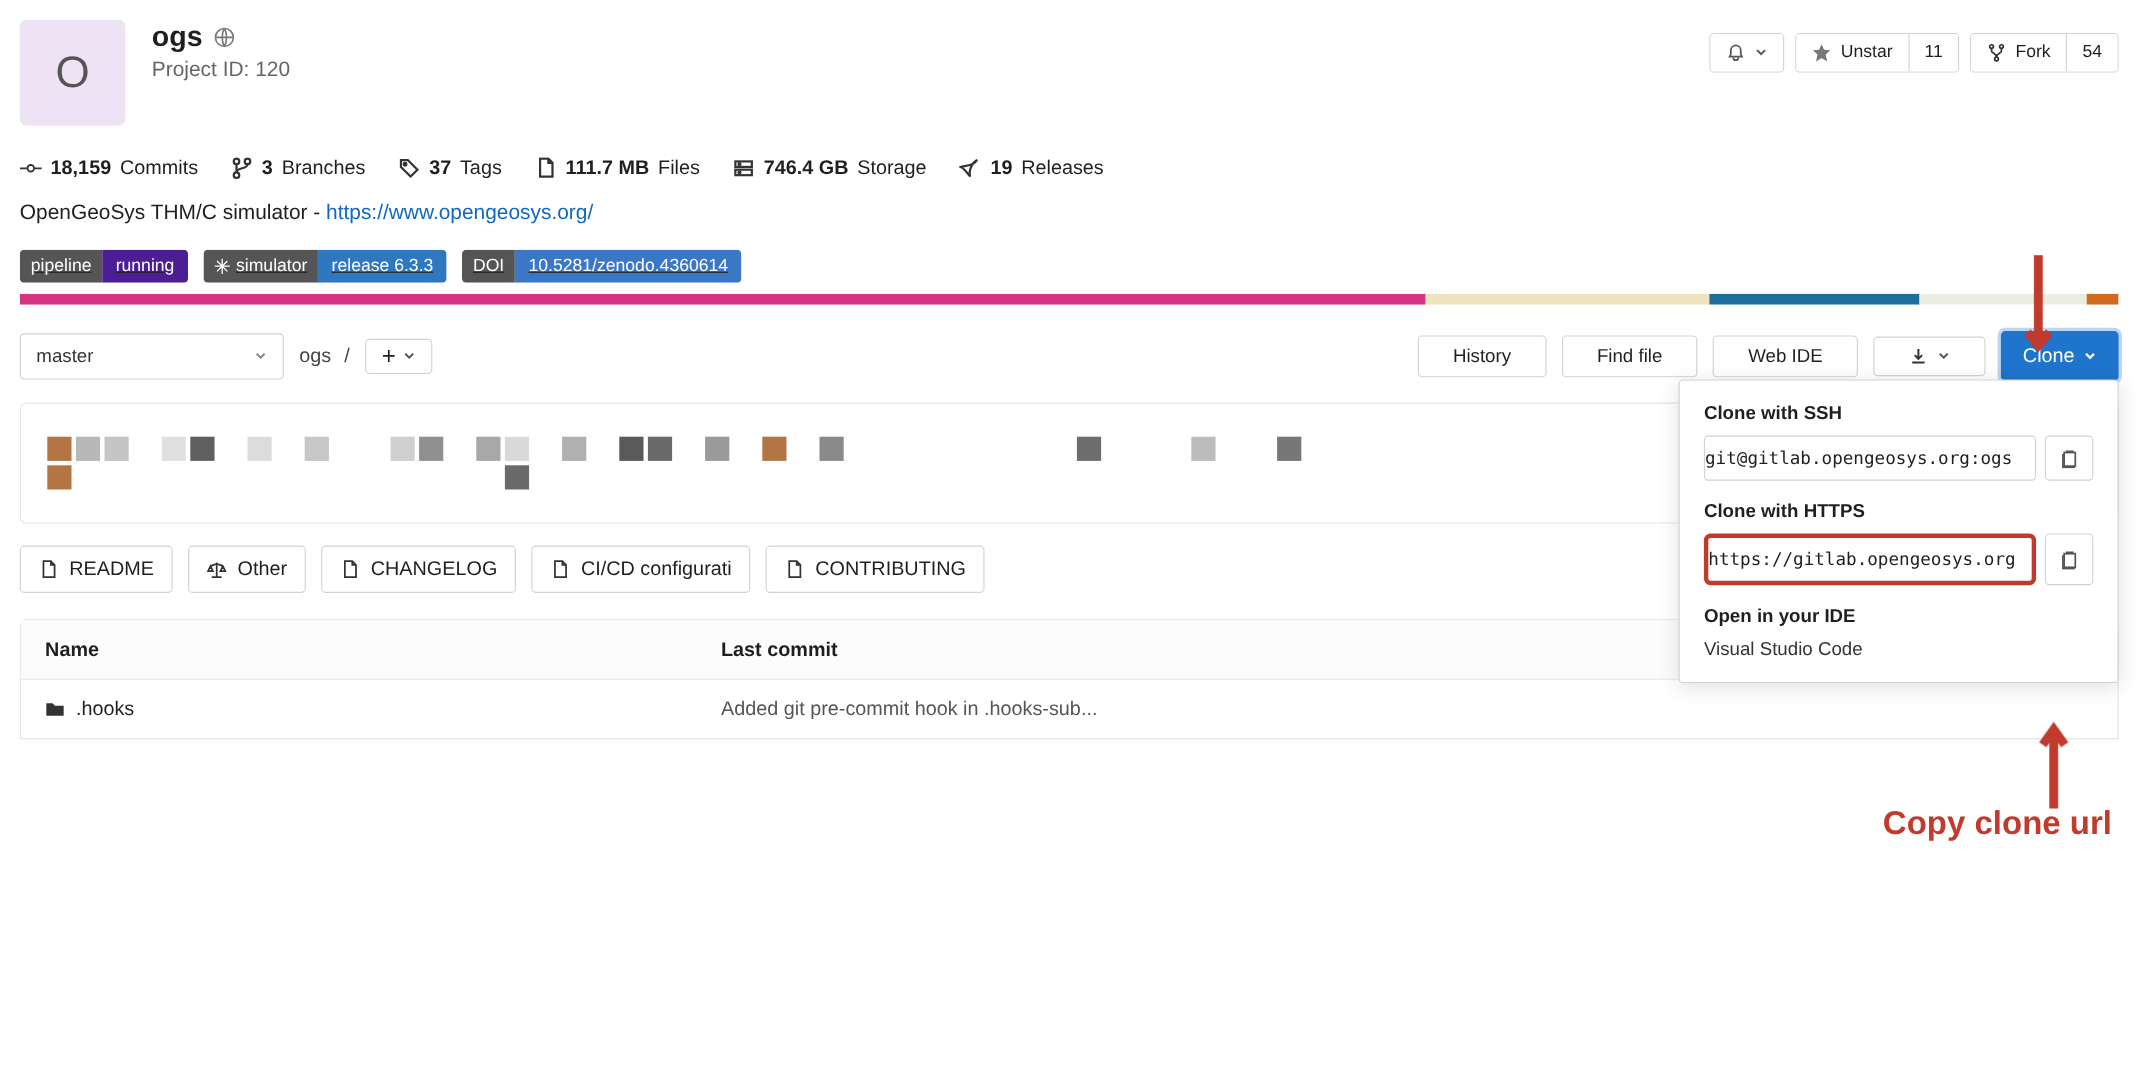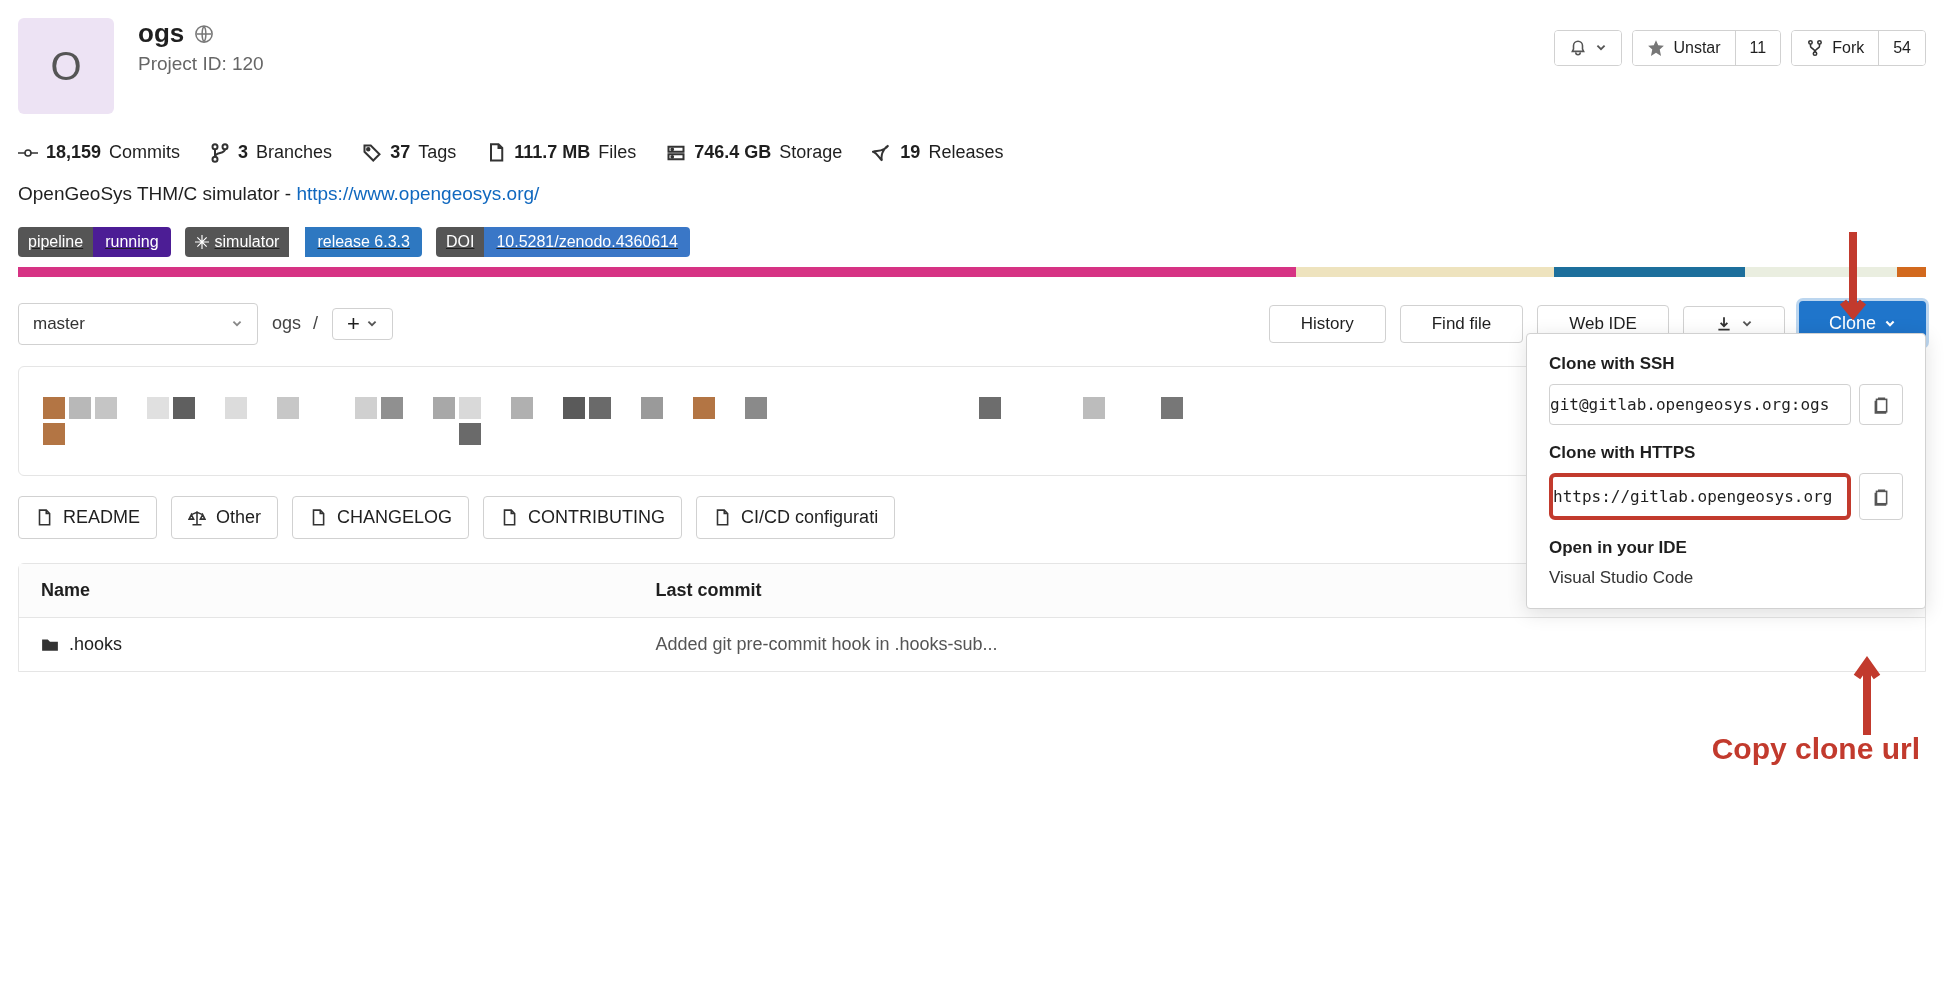--- a/index.html
+++ b/index.html
@@ -23,52 +23,52 @@
 .stat .bold { font-weight: 700; }
 
 .desc-row { font-size: 19px; margin-bottom: 22px; }
 .desc-row a { color: #1068bf; text-decoration: none; }
 
 .badges-row { display: flex; gap: 14px; margin-bottom: 10px; }
 .badge { display: inline-flex; font-size: 16px; border-radius: 4px; overflow: hidden; font-family: sans-serif; text-decoration: underline; }
 .badge .bl { background: #555; color: #fff; padding: 6px 10px; display:flex; align-items:center; gap:6px; }
 .badge .br { color: #fff; padding: 6px 12px; }
 .badge-pipeline .br { background: #4c1d95; }
-.badge-archived .br { background: #2e78c1; color:#fff;margin-left:16px; }
+.badge-archived .br { background: #2e78c1; color:#fff; }
 .badge-doi .br { background: #3a77c7; }
 .badge-archived .bl svg { width:14px; height:14px; }
 
 .lang-bar { display: flex; height: 10px; width: 100%; margin-bottom: 24px; border-radius: 0; overflow: hidden; }
 .lang-seg { height: 100%; }
 
 .toolbar-row { display: flex; align-items: center; justify-content: space-between; margin-bottom: 20px; }
 .toolbar-left { display: flex; align-items: center; gap: 14px; }
 .toolbar-right { display: flex; align-items: center; gap: 14px; position: relative; }
 .branch-select { border: 1px solid #d1d1d1; border-radius: 4px; padding: 10px 14px; display: flex; justify-content: space-between; align-items: center; width: 240px; font-size: 17px; color: #333; }
 .breadcrumb { font-size: 18px; color: #444; display: flex; align-items: center; gap: 12px; }
 .plus-btn { border: 1px solid #d1d1d1; border-radius: 4px; padding: 8px 14px; display: flex; gap: 6px; align-items: center; font-size: 18px; }
 
-.btn-primary { background: #1f75cb; color: #fff; border: 2px solid #1f75cb; border-radius: 4px; padding: 10px 28px; font-size: 18px; font-weight: 500; display: flex; align-items: center; gap: 8px; box-shadow: 0 0 0 3px #bcd6ef; }
+.btn-primary { background: #1f75cb; color: #fff; border: 2px solid #1f75cb; border-radius: 4px; padding: 10px 18px; font-size: 18px; font-weight: 500; display: flex; align-items: center; gap: 8px; box-shadow: 0 0 0 3px #bcd6ef; }
 
 .commit-box { border: 1px solid #e5e5e5; border-radius: 6px; padding: 24px; margin-bottom: 20px; min-height: 110px; display:flex; align-items:center; }
 .pixelated { display: flex; flex-wrap: wrap; gap: 4px; width: 70%; }
 .pixel { width: 22px; height: 22px; }
 
 .docbtn-row { display: flex; gap: 14px; margin-bottom: 24px; flex-wrap: wrap; }
 .docbtn { border: 1px solid #d1d1d1; border-radius: 4px; padding: 10px 16px; display: flex; align-items: center; gap: 10px; font-size: 18px; white-space: nowrap; }
 
 .file-table { width: 100%; border: 1px solid #e5e5e5; border-radius: 6px 6px 0 0; }
 .ft-head { display: flex; padding: 16px 22px; font-size: 18px; font-weight: 600; border-bottom: 1px solid #e5e5e5; background:#fcfcfc; }
 .ft-head .col-name { flex: 0 0 33%; }
 .ft-head .col-commit { flex: 1; }
 .ft-row { display: flex; padding: 16px 22px; font-size: 18px; align-items: center; }
 .ft-row .col-name { flex: 0 0 33%; display: flex; align-items: center; gap: 10px; }
 .ft-row .col-commit { flex: 1; color: #555; }
 
-.dropdown { position: absolute; top: 32px; right: 0; width: 400px; background: #fff; border: 1px solid #d1d1d1; border-radius: 4px; box-shadow: 0 4px 20px rgba(0,0,0,0.12); padding: 20px 22px; z-index: 50; }
+.dropdown { position: absolute; top: 44px; right: 0; width: 400px; background: #fff; border: 1px solid #d1d1d1; border-radius: 4px; box-shadow: 0 4px 20px rgba(0,0,0,0.12); padding: 20px 22px; z-index: 50; }
 .dd-label { font-size: 17px; font-weight: 700; margin-bottom: 10px; }
 .dd-input-row { display: flex; gap: 8px; margin-bottom: 18px; }
 .dd-input { flex: 1; border: 1px solid #d1d1d1; border-radius: 4px; padding: 10px 0; font-family: "SFMono-Regular", Menlo, monospace; font-size: 16px; overflow: hidden; white-space: nowrap; text-overflow: ellipsis; }
 .dd-input.highlight { border: 4px solid #c23a2d; border-radius: 6px; }
 .dd-copy { border: 1px solid #d1d1d1; border-radius: 4px; width: 44px; display: flex; align-items: center; justify-content: center; }
 .dd-ide { font-size: 17px; margin-top: 4px; color: #333; }
 
 .annotation { position: fixed; pointer-events: none; z-index: 100; }
 .ann-arrow-down { right: 76px; top: 232px; width: 30px; height: 100px; }
 .ann-arrow-up { right: 62px; top: 655px; width: 30px; height: 80px; }
@@ -381,27 +381,27 @@
   <div class="docbtn">
     <svg class="icon-sm" viewBox="0 0 16 16" fill="none" stroke="#333" stroke-width="1.4">
         <path d="M4 1h6l3 3v10H4zM10 1v3h3"></path>
       </svg>
     <span>CHANGELOG</span>
   </div>
   <div class="docbtn">
     <svg class="icon-sm" viewBox="0 0 16 16" fill="none" stroke="#333" stroke-width="1.4">
         <path d="M4 1h6l3 3v10H4zM10 1v3h3"></path>
       </svg>
-    <span>CONTRIBUTING</span>
+    <span>CI/CD configurati</span>
   </div>
   <div class="docbtn">
     <svg class="icon-sm" viewBox="0 0 16 16" fill="none" stroke="#333" stroke-width="1.4">
         <path d="M4 1h6l3 3v10H4zM10 1v3h3"></path>
       </svg>
-    <span>CI/CD configurati</span>
+    <span>CONTRIBUTING</span>
   </div>
 </div>
 
 <div class="file-table">
   <div class="ft-head">
     <div class="col-name">Name</div>
     <div class="col-commit">Last commit</div>
   </div>
   <div class="ft-row">
     <div class="col-name">

